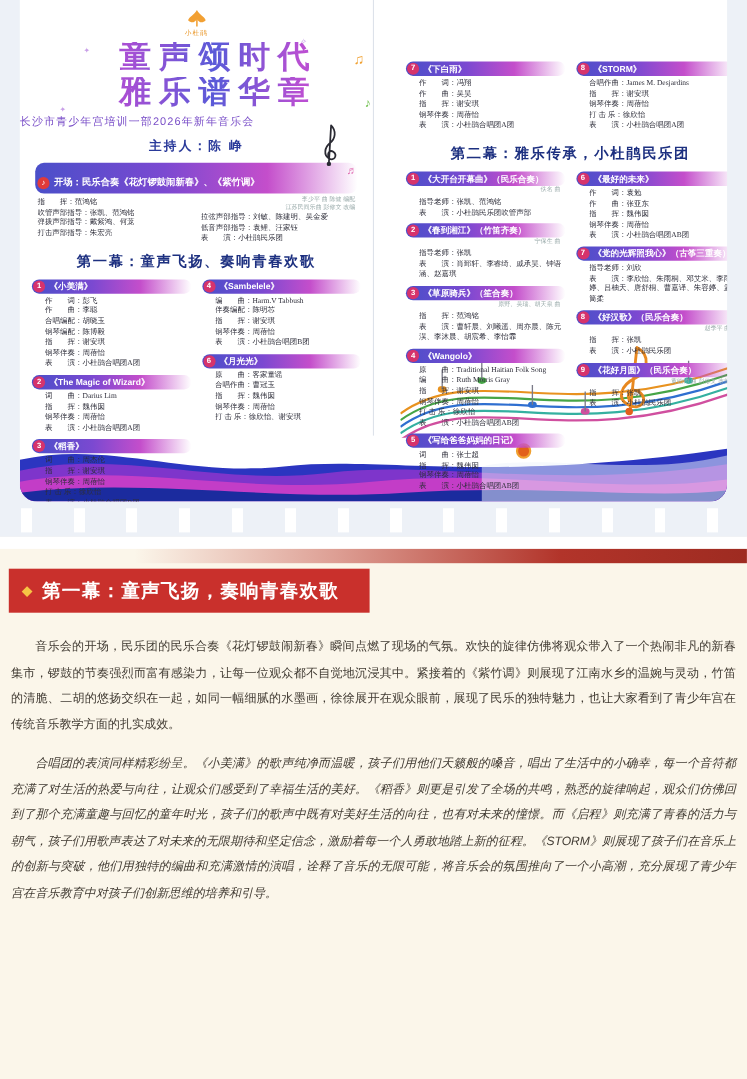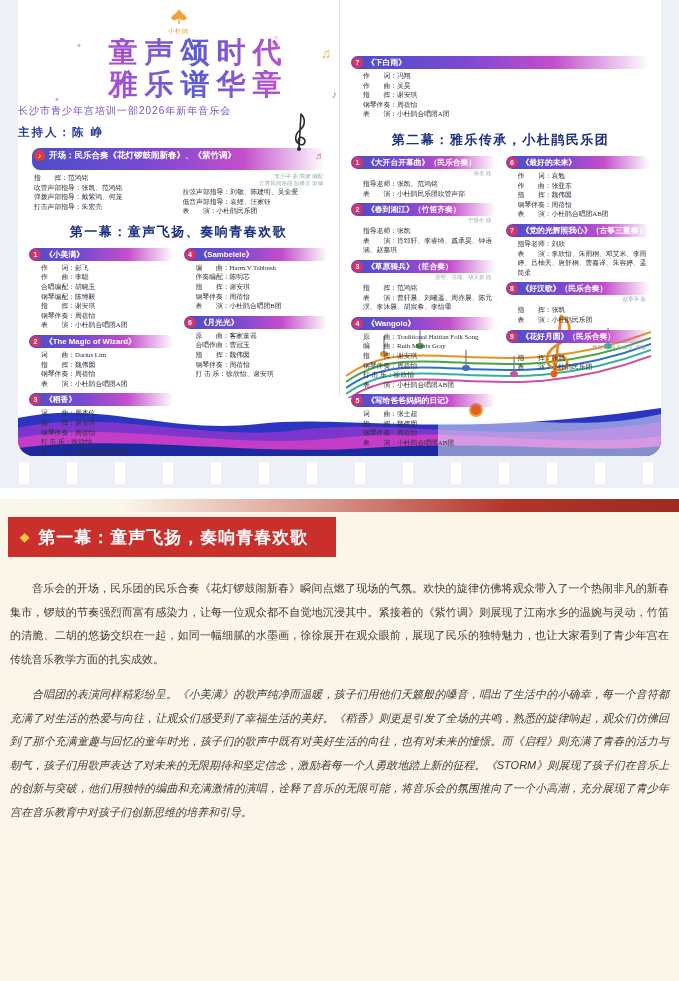--- a/index.html
+++ b/index.html
@@ -9,36 +9,36 @@
   
   .photo{position:relative;height:488px;background:#edf1f7;}
   .tick{position:absolute;top:0;height:3px;background:#8f1d1d;}
   .tick.t1{left:115px;width:110px;}
   .tick.t2{left:528px;width:46px;}
   .spread{position:absolute;left:18px;top:0;width:643px;height:456px;background:#fff;
           border-radius:0 0 16px 16px;overflow:hidden;}
   .fold{position:absolute;left:321px;top:0;height:396px;width:1px;background:#dde2ea;}
   .pg{position:absolute;top:0;height:456px;width:321px;}
   .pg-left{left:0;}
-  .pg-right{left:322px;}
+  .pg-right{left:340px;}
 
   
   .logo-wrap{text-align:center;padding-top:8px;line-height:8px;}
   .logo-label{display:block;font-size:6px;color:#e8921f;letter-spacing:1px;margin-top:1px;}
   .big-title{font-family:"Liberation Serif",serif;font-weight:bold;font-size:29px;line-height:29px;
     letter-spacing:7px;text-align:center;margin-top:3px;
     background:linear-gradient(95deg,#6b46d6 0%,#a94fd4 30%,#5a5ad8 55%,#bb4fd2 80%,#8a5ae0 100%);
     -webkit-background-clip:text;background-clip:text;color:transparent;padding-left:40px;}
   .subtitle{text-align:left;font-size:10px;font-weight:normal;color:#7a4fc8;letter-spacing:1px;margin-top:5px;}
-  .host{text-align:left;font-size:11.5px;font-weight:bold;color:#2a3a9a;letter-spacing:2px;margin-top:7px;}
+  .host{text-align:center;font-size:11.5px;font-weight:bold;color:#2a3a9a;letter-spacing:2px;margin-top:7px;}
 
   
-  .open-bar{display:flex;align-items:flex-start;gap:4px;height:20px;margin:8px 14px 3px;border-radius:8px;
+  .open-bar{display:flex;align-items:center;gap:4px;height:20px;margin:8px 14px 3px;border-radius:8px;
     background:linear-gradient(90deg,#4a4fc9 0%,#7b49d1 40%,#c44ecb 72%,rgba(236,220,248,0) 100%);
-    color:#fff;font-weight:bold;font-size:8.5px;padding:2px 6px 0 2px;white-space:nowrap;}
+    color:#fff;font-weight:bold;font-size:8.5px;padding:8px 6px 0 2px;white-space:nowrap;}
   .open-badge{width:11px;height:11px;border-radius:50%;background:#e03a3a;color:#fff;font-size:7px;
     display:flex;align-items:center;justify-content:center;flex:0 0 auto;}
   .open-cols{display:flex;gap:8px;padding:0 16px;}
   .open-col{flex:1;min-width:0;}
   .tiny-note{font-size:5.5px;color:#9aa;line-height:7px;text-align:right;}
   .cred{font-family:"Liberation Serif",serif;font-size:6.8px;line-height:9.6px;color:#2e2e3a;
     white-space:nowrap;overflow:hidden;}
   .cred.wrap{white-space:normal;}
   .act-head{font-family:"Liberation Serif",serif;font-weight:bold;font-size:13px;color:#1d3080;
     text-align:center;letter-spacing:1.5px;margin:7px 0 7px;}
@@ -223,20 +223,35 @@
                 </div>
                 <div class="item-creds">
                   <div class="cred">作　　词：冯翔</div>
                   <div class="cred">作　　曲：吴昊</div>
                   <div class="cred">指　　挥：谢安琪</div>
                   <div class="cred">钢琴伴奏：周蓓怡</div>
                   <div class="cred">表　　演：小杜鹃合唱团A团</div>
                 </div>
               </div>
             </div>
+          <div class="col">
+              <div class="prog-item">
+                <div class="prog-head">
+                  <span class="num-badge">8</span>
+                  <span>《STORM》</span>
+                </div>
+                <div class="item-creds">
+                  <div class="cred wrap">合唱作曲：James M. Desjardins</div>
+                  <div class="cred">指　　挥：谢安琪</div>
+                  <div class="cred">钢琴伴奏：周蓓怡</div>
+                  <div class="cred">打 击 乐：徐欣怡</div>
+                  <div class="cred">表　　演：小杜鹃合唱团A团</div>
+                </div>
+              </div>
+            </div>
         </div>
 
         <div class="act-head">第二幕：雅乐传承，小杜鹃民乐团</div>
 
         <div class="cols">
           <div class="col">
               <div class="prog-item">
                 <div class="prog-head">
                   <span class="num-badge">1</span>
                   <span>《大开台开幕曲》（民乐合奏）</span>

